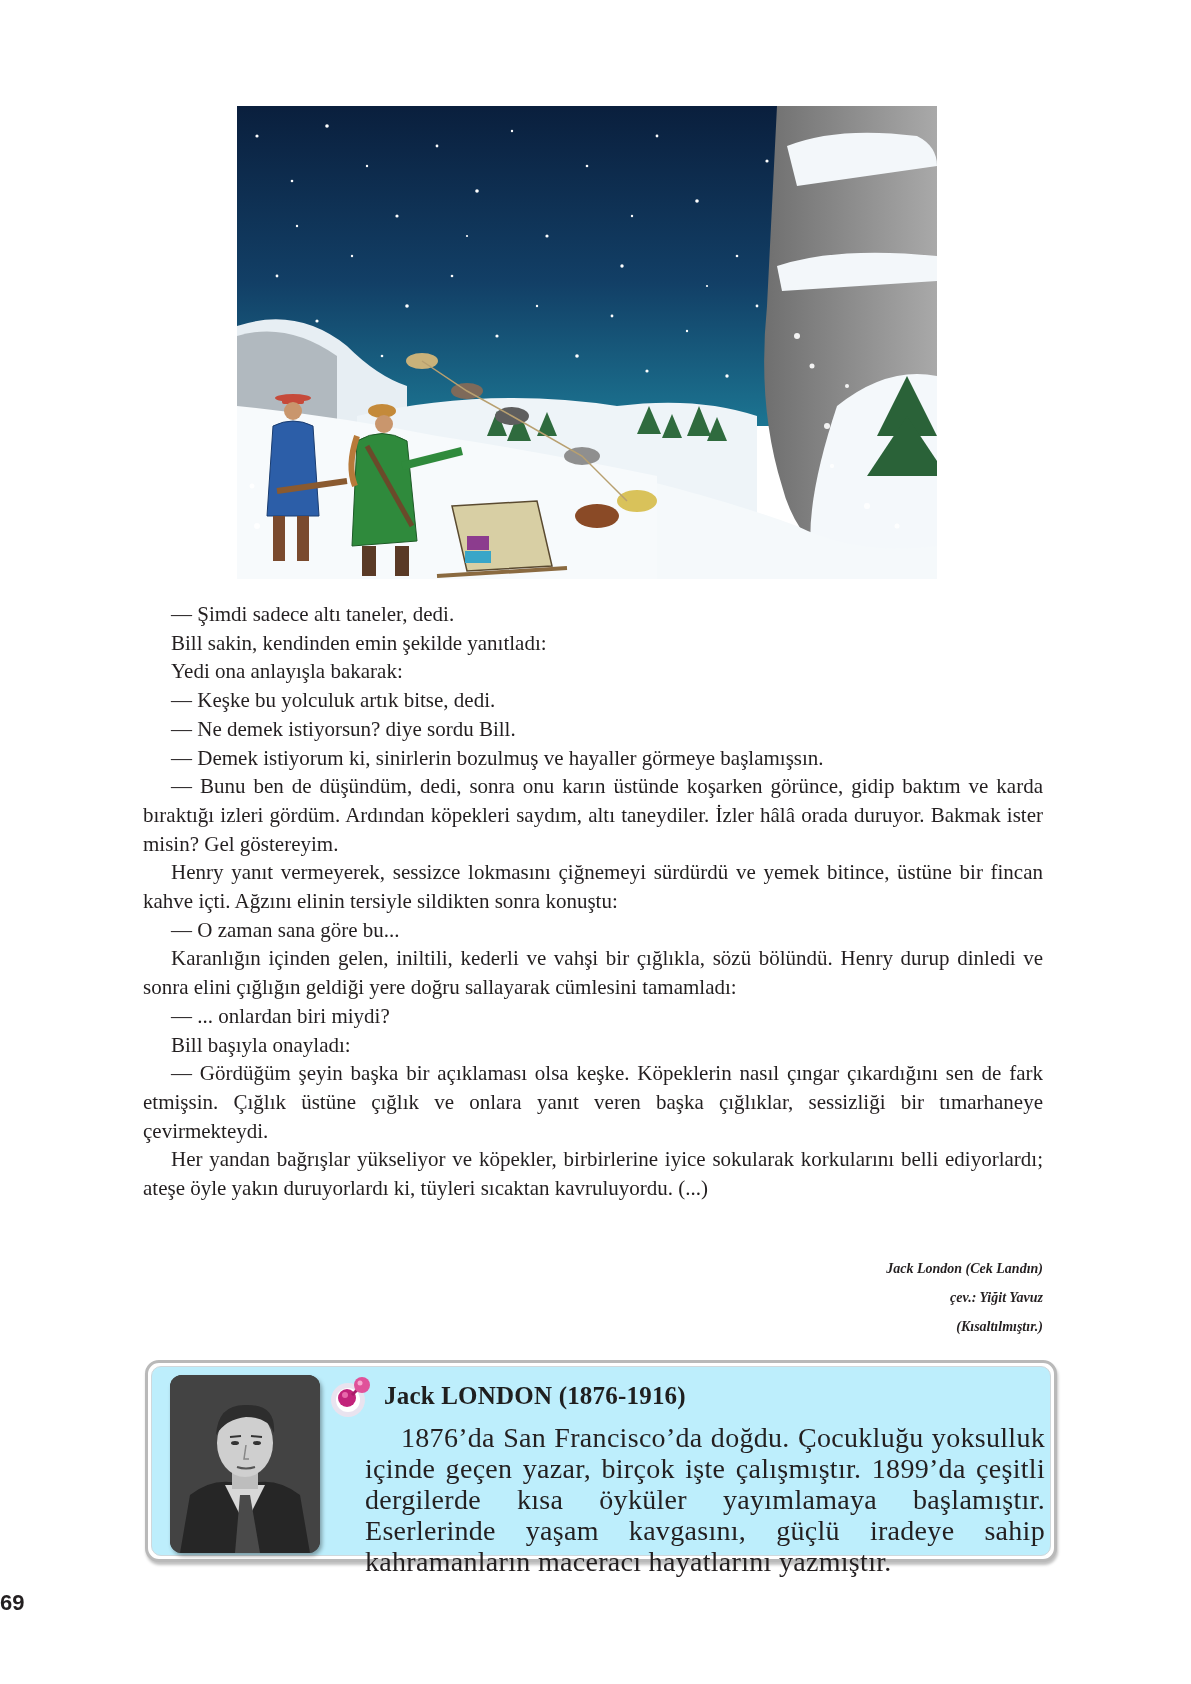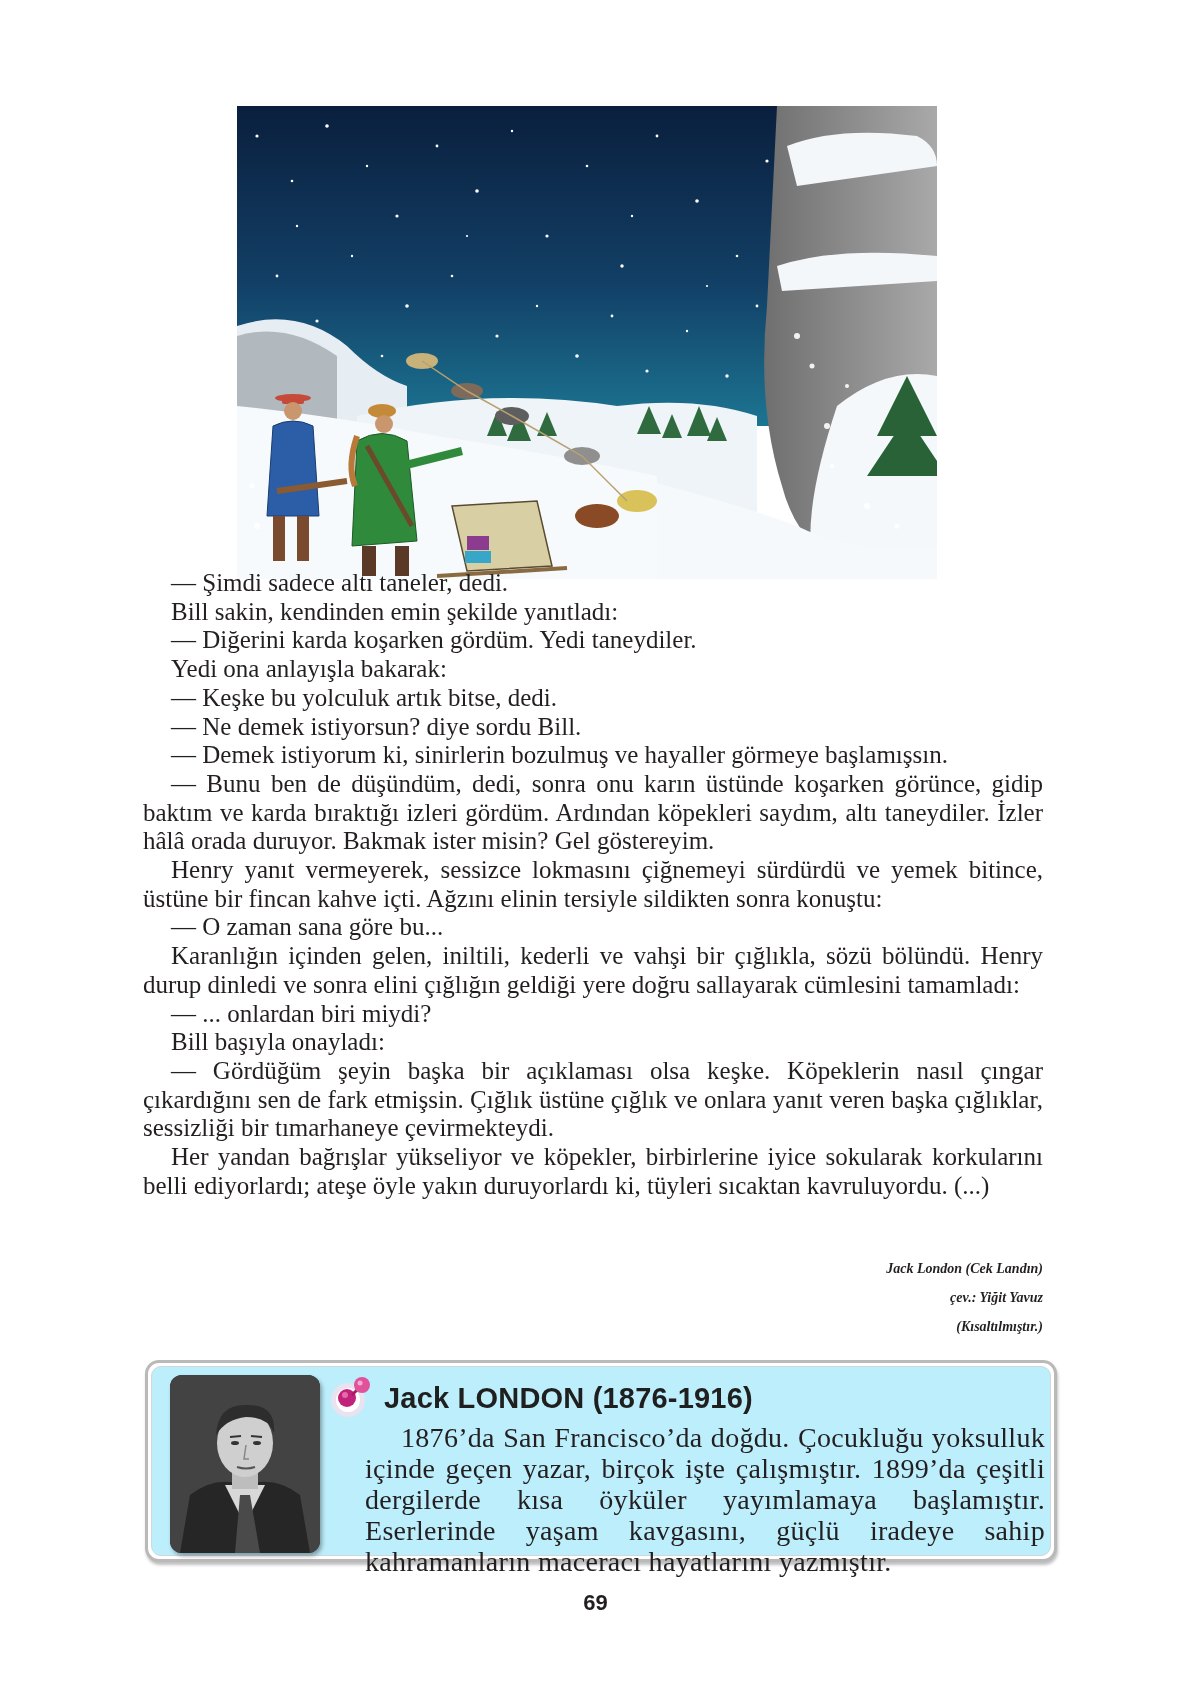--- a/index.html
+++ b/index.html
@@ -23,23 +23,23 @@
       width: 700px;
       height: 473px;
       overflow: hidden;
     }
     .illustration svg { display: block; width: 100%; height: 100%; }
 
     
     .story {
       position: absolute;
       left: 143px;
-      top: 569px;
+      top: 600px;
       width: 900px;
-      font-size: 25px;
+      font-size: 21px;
       line-height: 28.7px;
       text-align: justify;
     }
     .story p {
       margin: 0;
       text-indent: 28px;
     }
     .credits {
       position: absolute;
       right: 148px;
@@ -86,23 +86,23 @@
       position: absolute;
       left: 178px;
       top: 6px;
       width: 46px;
       height: 46px;
     }
     .bio-title {
       position: absolute;
       left: 232px;
       top: 15px;
-      font-family: Liberation Sans, sans-serif;
+      font-family: Liberation Serif, serif;
       font-weight: bold;
-      font-size: 29px;
+      font-size: 25px;
       color: #1f1f1f;
       letter-spacing: 0.2px;
     }
     .bio-text {
       position: absolute;
       left: 213px;
       top: 55px;
       width: 680px;
       font-size: 28px;
       line-height: 31px;
@@ -111,21 +111,21 @@
       letter-spacing: 0.3px;
     }
     .bio-text span.indent { display: inline-block; width: 36px; }
 
     
     .page-number {
       position: absolute;
       left: 0;
       width: 1191px;
       top: 1590px;
-      text-align: center;
+      text-align: left;
       font-family: "Liberation Sans", "DejaVu Sans", sans-serif;
       font-weight: bold;
       font-size: 22px;
       color: #231f20;
     }
   </style>
 </head>
 <body>
 
 <div class="illustration">
@@ -262,21 +262,20 @@
       <circle cx="595" cy="360" r="2"></circle>
         <circle cx="20" cy="420" r="3"></circle>
         <circle cx="15" cy="380" r="2.5"></circle>
     </g>
   </svg>
 </div>
 
 <div class="story">
   <p>— Şimdi sadece altı taneler, dedi.</p>
   <p>Bill sakin, kendinden emin şekilde yanıtladı:</p>
-  <p>— Diğerini karda koşarken gördüm. Yedi taneydiler.</p>
   <p>Yedi ona anlayışla bakarak:</p>
   <p>— Keşke bu yolculuk artık bitse, dedi.</p>
   <p>— Ne demek istiyorsun? diye sordu Bill.</p>
   <p>— Demek istiyorum ki, sinirlerin bozulmuş ve hayaller görmeye başlamışsın.</p>
   <p>— Bunu ben de düşündüm, dedi, sonra onu karın üstünde koşarken görünce, gidip baktım ve karda bıraktığı izleri gördüm. Ardından köpekleri saydım, altı taneydiler. İzler hâlâ orada duruyor. Bakmak ister misin? Gel göstereyim.</p>
   <p>Henry yanıt vermeyerek, sessizce lokmasını çiğnemeyi sürdürdü ve yemek bitince, üstüne bir fincan kahve içti. Ağzını elinin tersiyle sildikten sonra konuştu:</p>
   <p>— O zaman sana göre bu...</p>
   <p>Karanlığın içinden gelen, iniltili, kederli ve vahşi bir çığlıkla, sözü bölündü. Henry durup dinledi ve sonra elini çığlığın geldiği yere doğru sallayarak cümlesini tamamladı:</p>
   <p>— ... onlardan biri miydi?</p>
   <p>Bill başıyla onayladı:</p>

